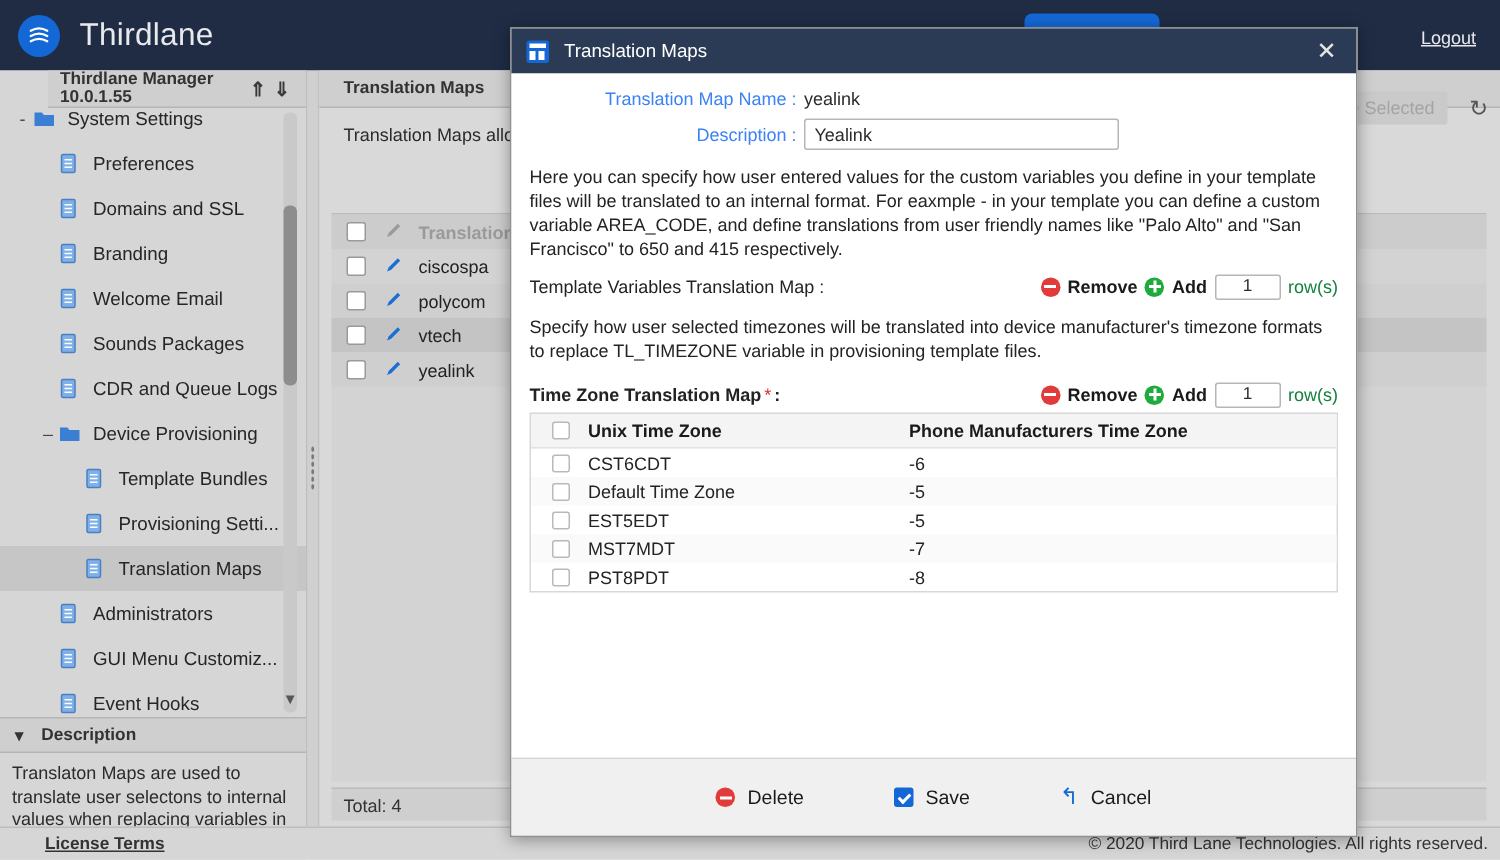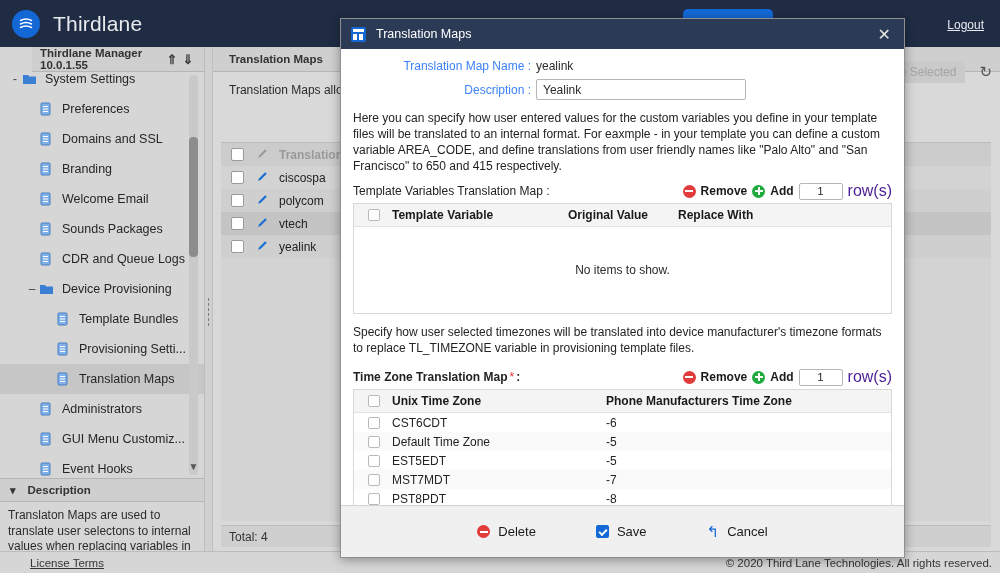--- a/index.html
+++ b/index.html
@@ -147,21 +147,21 @@
     position: absolute; left: 735px; top: 100px; font-size: 12px; color: #2b2b2b;
   }
 
   
   .bottombar {
     position: absolute; left: 0; bottom: 0; width: 1000px; height: 22px;
     background: #d6d6d6; border-top: 1px solid #bdbdbd;
     display: flex; align-items: center; justify-content: space-between;
     padding: 0 8px; font-size: 11.5px; color: #333;
   }
-  .license { text-decoration: underline; margin-left: 22px; }
+  .license { text-decoration: underline; margin-left: 22px; font-weight: bold; }
 
   
   .modal {
     position: absolute; left: 340px; top: 18px; width: 565px; height: 540px;
     background: #f0f0f0; border: 1px solid #8f8f8f;
     box-shadow: 0 2px 10px rgba(0,0,0,.35);
     display: flex; flex-direction: column;
   }
   .modal-title {
     height: 30px; background: #2b3b55; color: #fff;
@@ -224,21 +224,21 @@
   }
   .circ.green::after {
     content: ""; position: absolute; left: 5.5px; top: 2.5px;
     width: 2px; height: 8px; background: #fff;
   }
   .act-label { font-size: 12px; font-weight: bold; color: #1a1a1a; }
   .rows-input {
     width: 44px; height: 17px; border: 1px solid #b6b6b6; border-radius: 2px;
     font-family: inherit; font-size: 11.5px; text-align: center; color: #2b2b2b;
   }
-  .rows-suffix { font-size: 16px; color: #4c1d95; }
+  .rows-suffix { font-size: 12px; color: #15803d; }
 
   .grid {
     border: 1px solid #d8d8d8; background: #fff; margin: 0 2px;
   }
   .grid-head {
     display: flex; align-items: center; height: 23px;
     background: #f4f4f4; border-bottom: 1px solid #e2e2e2;
     font-size: 12px; font-weight: bold; color: #1a1a1a;
   }
   .grid-row {
@@ -543,29 +543,20 @@
         <span class="grid-actions">
           <span class="circ red"></span>
           <span class="act-label">Remove</span>
           <span class="circ green"></span>
           <span class="act-label">Add</span>
           <input class="rows-input" type="text" value="1" style="">
           <span class="rows-suffix">row(s)</span>
         </span>
       </div>
 
-      <div class="grid">
-        <div class="grid-head">
-          <span class="gcb"></span>
-          <span style="width:176px">Template Variable</span>
-          <span style="width:110px">Original Value</span>
-          <span>Replace With</span>
-        </div>
-        <div class="empty-box">No items to show.</div>
-      </div>
 
       <div class="para" style="">Specify how user selected timezones will be translated into device manufacturer's timezone formats to replace TL_TIMEZONE variable in provisioning template files.</div>
 
       <div class="section-bar" style="margin-top:12px">
         <span class="section-label bold">Time Zone Translation Map</span>
         <span class="req" style="margin:0 2px">*</span>
         <span class="section-label bold">:</span>
         <span class="grid-actions">
           <span class="circ red"></span>
           <span class="act-label">Remove</span>

